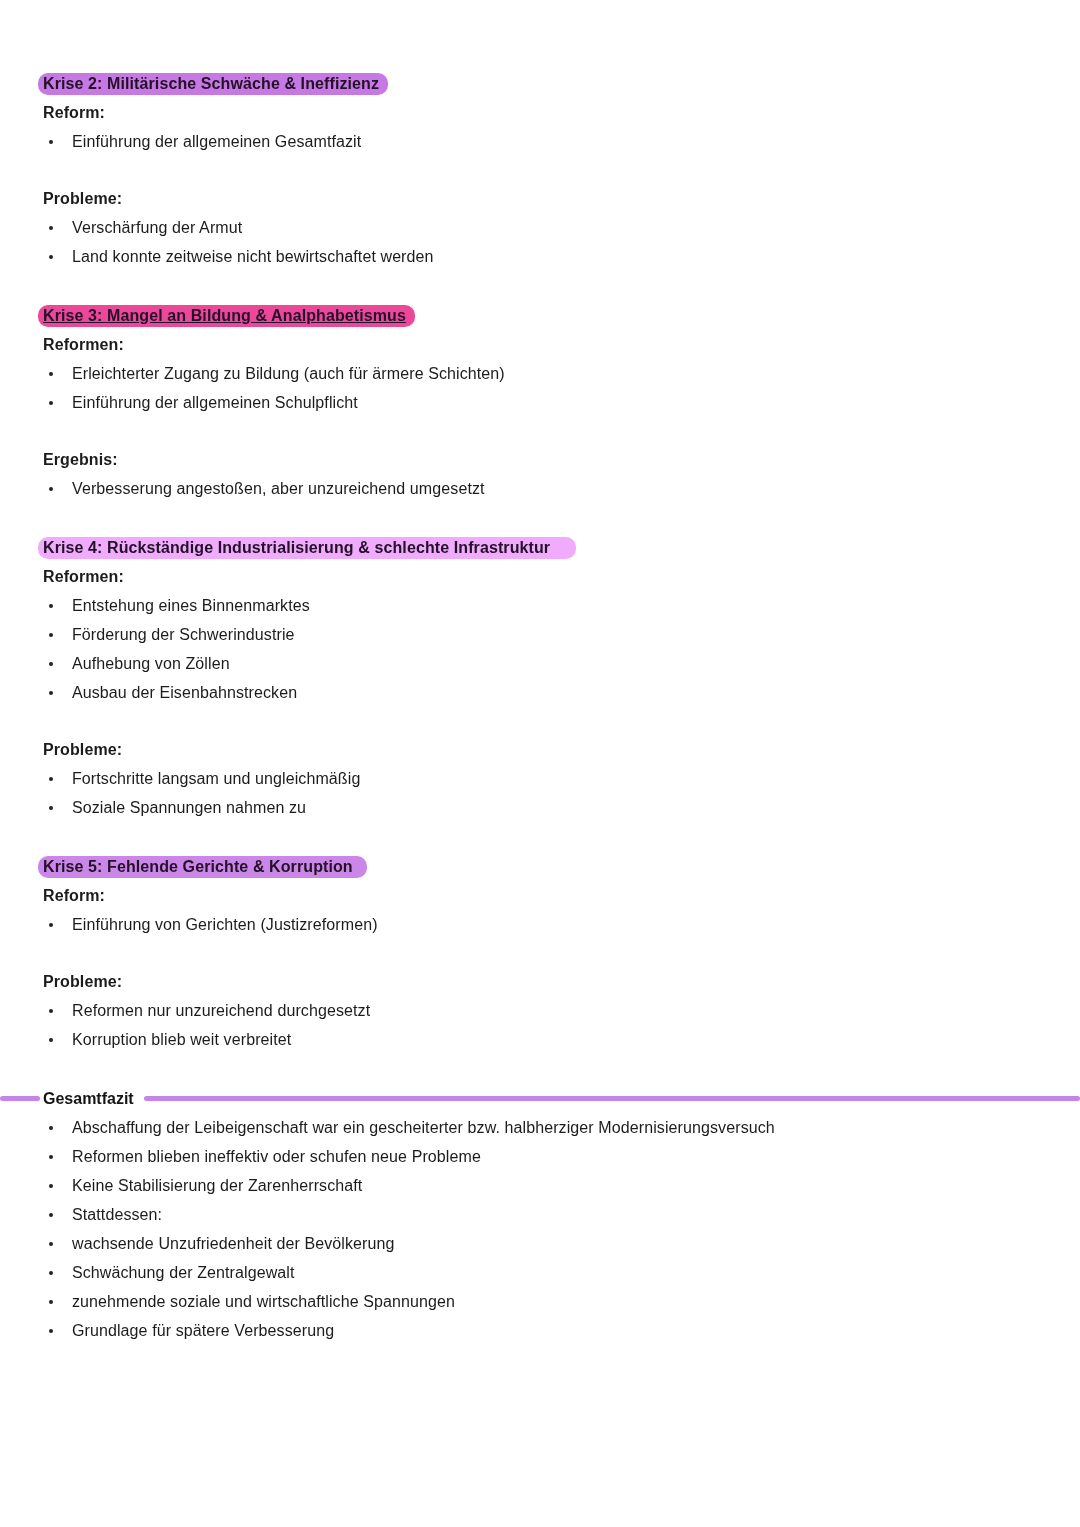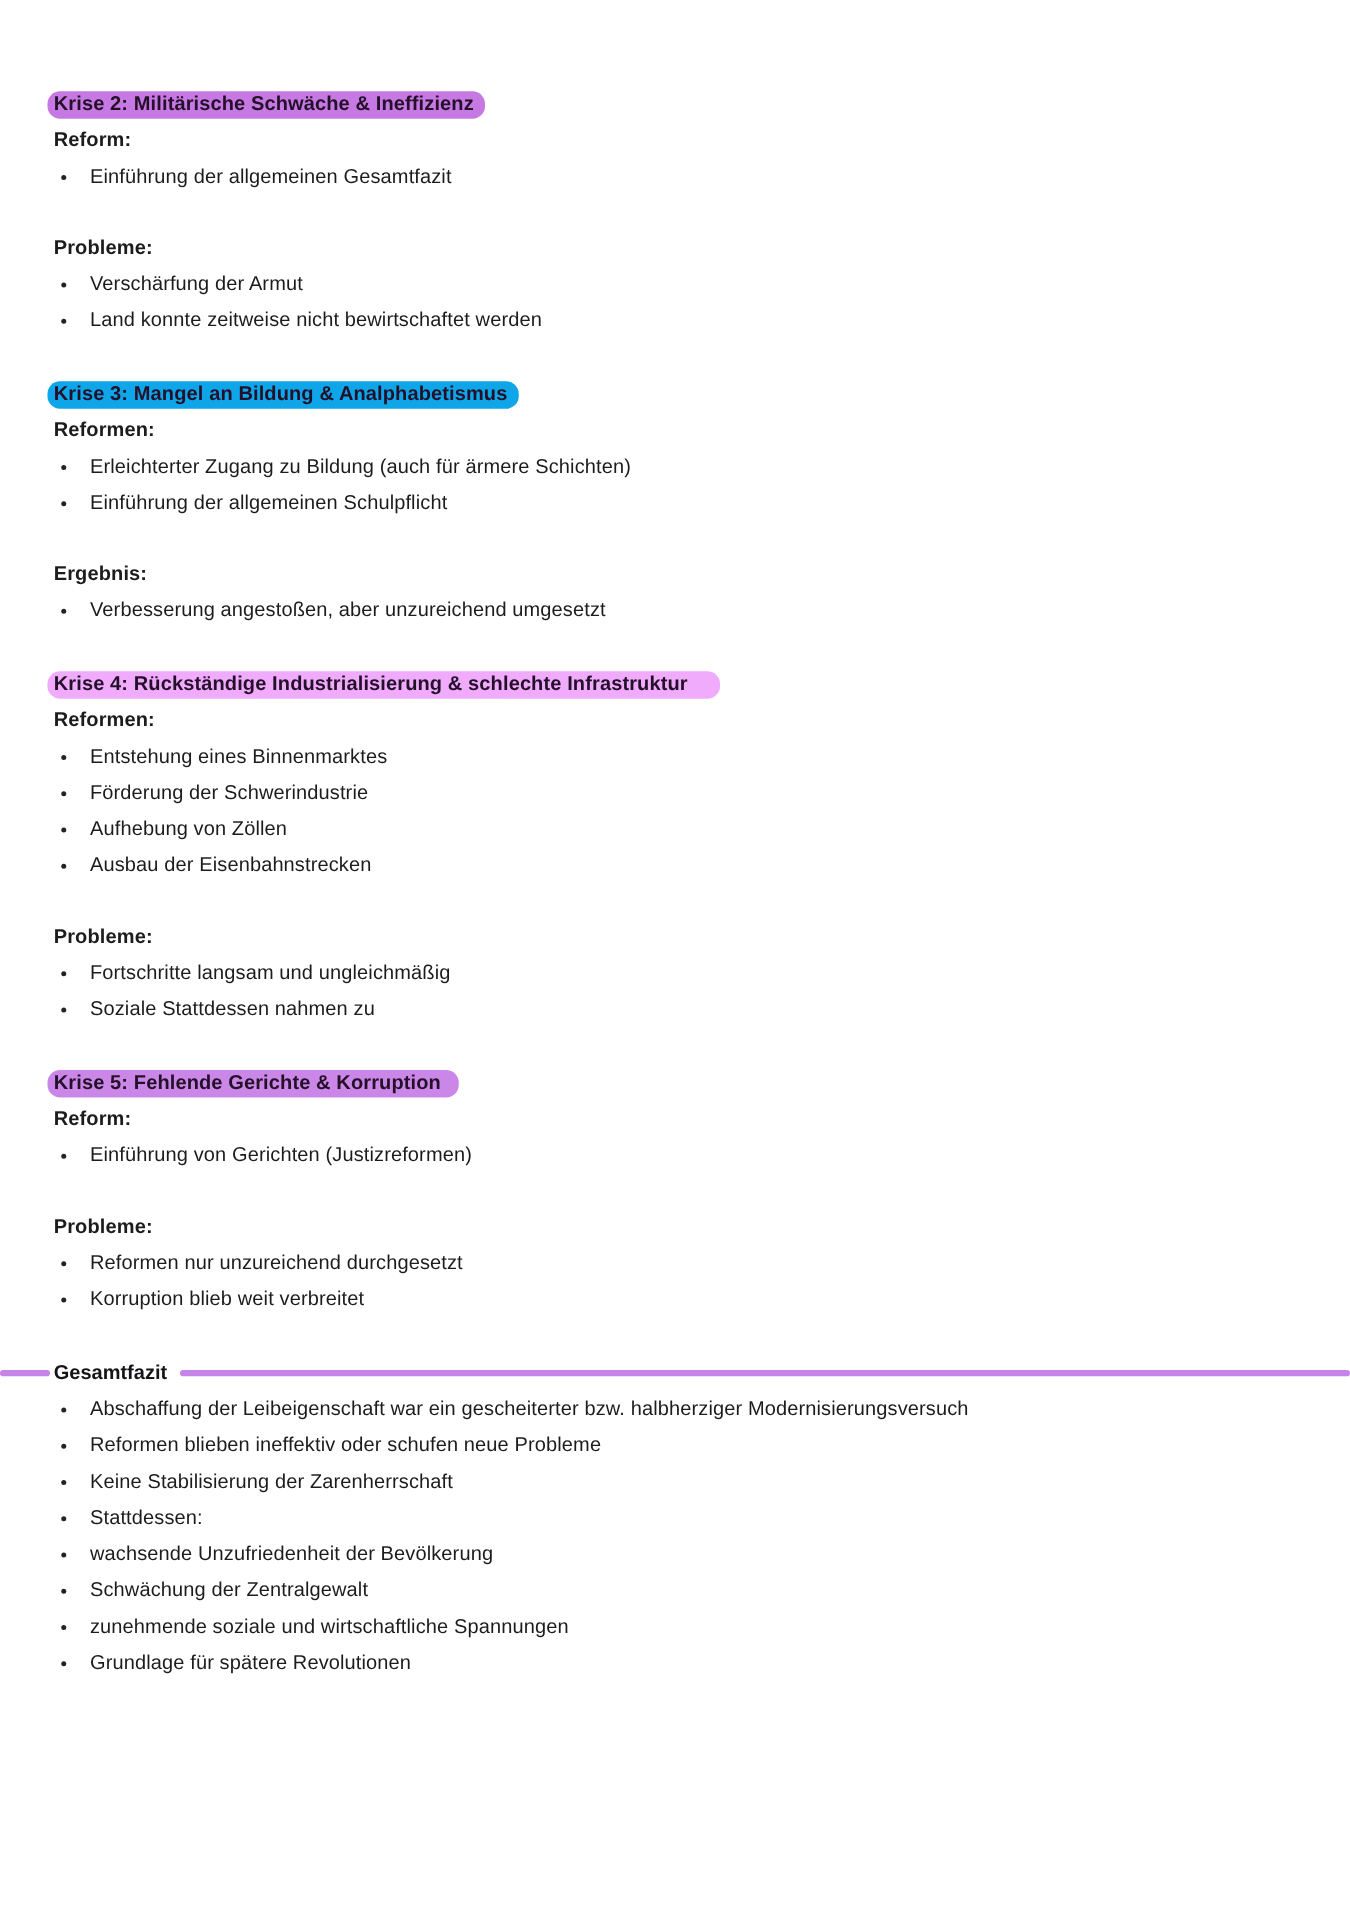--- a/index.html
+++ b/index.html
@@ -92,21 +92,21 @@
           <li>Einführung der allgemeinen Gesamtfazit</li>
         </ul>
         <div class="group-gap"></div>
         <div class="group-label">Probleme:</div>
         <ul class="items">
           <li>Verschärfung der Armut</li>
           <li>Land konnte zeitweise nicht bewirtschaftet werden</li>
         </ul>
       </section>
       <section class="krise">
-        <div class="heading-line"><span class="hl" style="background: #0ea5e9;">Krise 3: Mangel an Bildung &amp; Analphabetismus</span></div>
+        <div class="heading-line"><span class="hl" style="background: #ec4899; text-decoration: underline;">Krise 3: Mangel an Bildung &amp; Analphabetismus</span></div>
         <div class="group-label">Reformen:</div>
         <ul class="items">
           <li>Erleichterter Zugang zu Bildung (auch für ärmere Schichten)</li>
           <li>Einführung der allgemeinen Schulpflicht</li>
         </ul>
         <div class="group-gap"></div>
         <div class="group-label">Ergebnis:</div>
         <ul class="items">
           <li>Verbesserung angestoßen, aber unzureichend umgesetzt</li>
         </ul>
@@ -117,21 +117,21 @@
         <ul class="items">
           <li>Entstehung eines Binnenmarktes</li>
           <li>Förderung der Schwerindustrie</li>
           <li>Aufhebung von Zöllen</li>
           <li>Ausbau der Eisenbahnstrecken</li>
         </ul>
         <div class="group-gap"></div>
         <div class="group-label">Probleme:</div>
         <ul class="items">
           <li>Fortschritte langsam und ungleichmäßig</li>
-          <li>Soziale Stattdessen nahmen zu</li>
+          <li>Soziale Spannungen nahmen zu</li>
         </ul>
       </section>
       <section class="krise">
         <div class="heading-line"><span class="hl" style="background: rgb(202, 135, 231);">Krise 5: Fehlende Gerichte &amp; Korruption</span></div>
         <div class="group-label">Reform:</div>
         <ul class="items">
           <li>Einführung von Gerichten (Justizreformen)</li>
         </ul>
         <div class="group-gap"></div>
         <div class="group-label">Probleme:</div>
@@ -149,16 +149,16 @@
       <span class="rule rule-right" style="background: rgb(197, 132, 232);"></span>
     </div>
     <ul class="items" id="fazit-list">
         <li>Abschaffung der Leibeigenschaft war ein gescheiterter bzw. halbherziger Modernisierungsversuch</li>
         <li>Reformen blieben ineffektiv oder schufen neue Probleme</li>
         <li>Keine Stabilisierung der Zarenherrschaft</li>
         <li>Stattdessen:</li>
         <li>wachsende Unzufriedenheit der Bevölkerung</li>
         <li>Schwächung der Zentralgewalt</li>
         <li>zunehmende soziale und wirtschaftliche Spannungen</li>
-        <li>Grundlage für spätere Revolutionen</li>
+        <li>Grundlage für spätere Verbesserung</li>
       </ul>
   </section>
 </main>
 
 </body></html>

